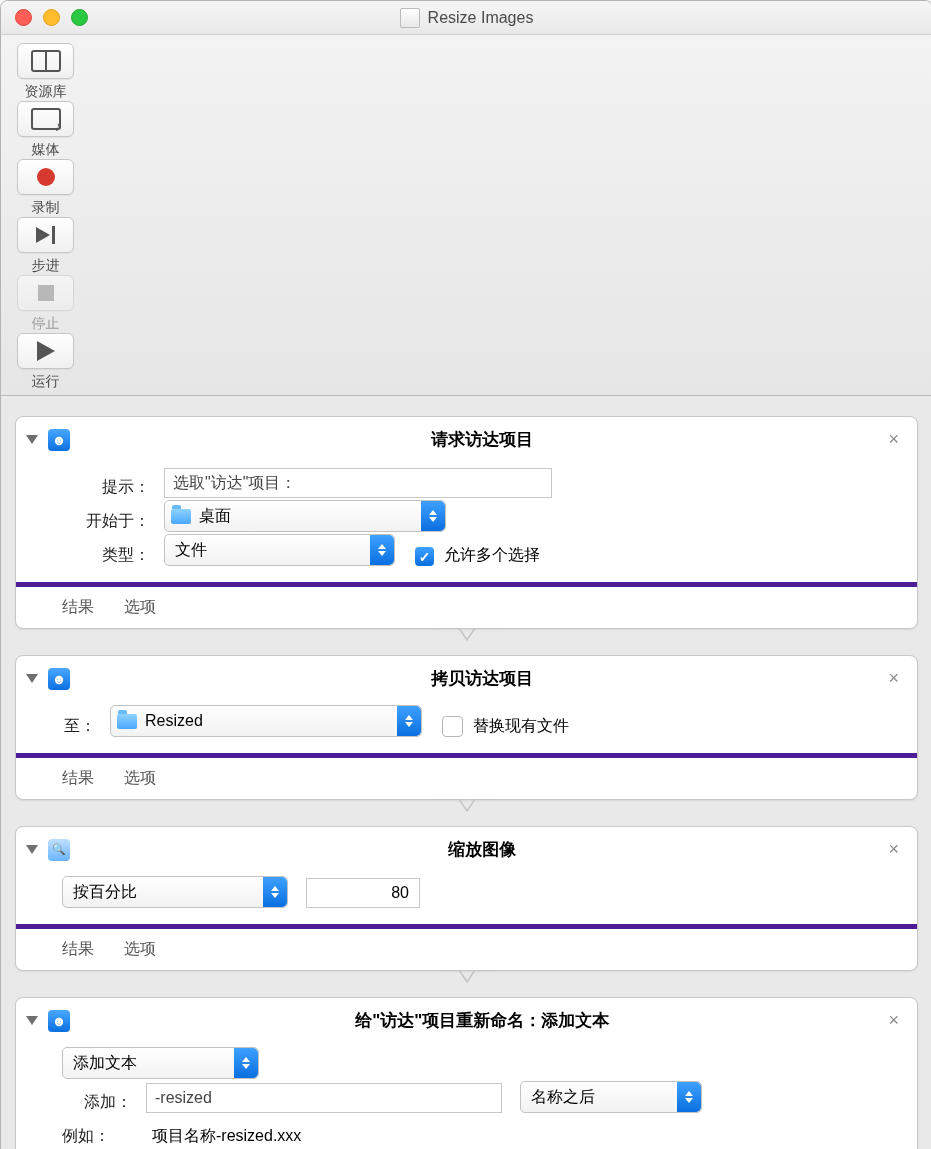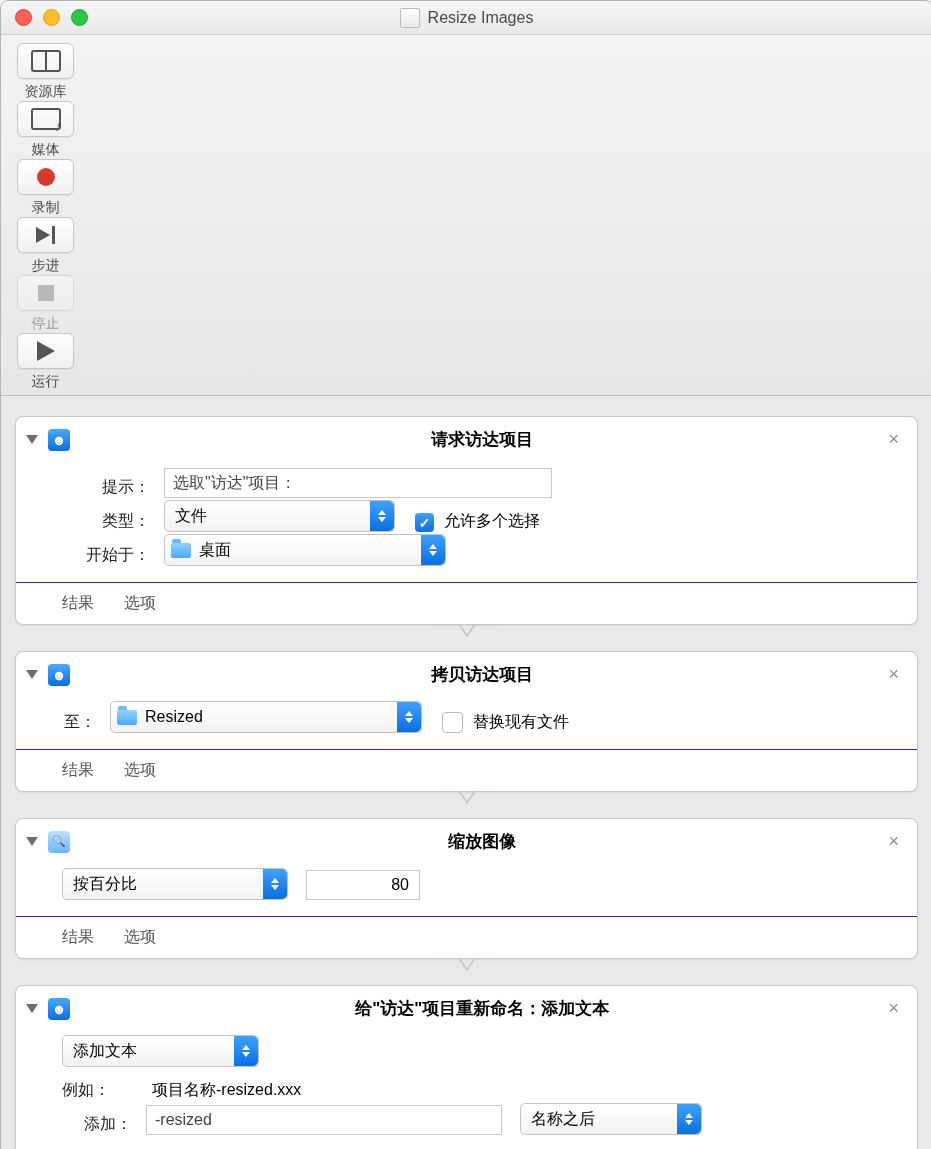--- a/index.html
+++ b/index.html
@@ -59,21 +59,21 @@
   .popup.w-type{width:189px;}
   .popup.w-folder2{width:274px;}
   .popup.w-scale{width:184px;}
   .popup.w-addtext{width:155px;font-family:Liberation Mono, monospace;}
   .popup.w-pos{width:140px;margin-left:18px;}
   .checkbox{width:19px;height:19px;border-radius:4px;display:inline-flex;align-items:center;justify-content:center;margin-right:10px;margin-left:20px;}
   .checkbox.on{background:linear-gradient(#3ea1ff,#0a6fe0);}
   .checkbox.on::after{content:"✓";color:#fff;font-size:14px;font-weight:bold;}
   .checkbox.off{border:1px solid #b8b8b8;background:#fff;}
   .checklabel{font-size:16px;}
-  .afooter{border-top:1px solid #4c1d95;padding:10px 24px 10px 46px;display:flex;gap:30px;font-size:16px;color:#555;}
+  .afooter{border-top:5px solid #4c1d95;padding:10px 24px 10px 46px;display:flex;gap:30px;font-size:16px;color:#555;}
   .connector{position:absolute;left:50%;bottom:-28px;transform:translateX(-50%);width:64px;height:28px;pointer-events:none;}
   .connector svg{width:64px;height:28px;}
   .example-text{font-size:16px;}
   
   .statusbar{height:32px;background:linear-gradient(#f4f4f4,#e5e5e5);border-top:1px solid #c8c8c8;display:flex;align-items:center;padding:0 16px;gap:22px;}
   .sb-icon{width:18px;height:13px;border:1.5px solid #6a6a6a;border-radius:2px;}
   .sb-icon.list::before{content:"";display:block;border-top:1.5px solid #6a6a6a;margin-top:3px;}
   .sb-icon.list::after{content:"";display:block;border-top:1.5px solid #6a6a6a;margin-top:2.5px;}
   .sb-icon.flow{border:none;position:relative;width:20px;height:14px;}
   .sb-icon.flow::before,.sb-icon.flow::after{content:"";position:absolute;left:0;width:18px;height:5px;border:1.5px solid #6a6a6a;border-radius:3px;}
@@ -147,36 +147,36 @@
         <span class="appicon finder">☻</span>
         <span class="atitle">请求访达项目</span>
         <span class="closex">×</span>
       </div>
       <div class="abody">
         <div class="row">
           <span class="lbl">提示：</span>
           <input class="textinput w1" value="选取&quot;访达&quot;项目：" style="">
         </div>
         <div class="row">
-          <span class="lbl">类型：</span>
-          <div class="popup w-type">
-            <span>文件</span>
-            <span class="cap"></span>
-          </div>
-          <span class="checkbox on"></span>
-          <span class="checklabel">允许多个选择</span>
-        </div>
-        <div class="row">
           <span class="lbl">开始于：</span>
           <div class="popup folder w-desktop">
             <span class="folder-icon"></span>
             <span>桌面</span>
             <span class="cap"></span>
           </div>
         </div>
+        <div class="row">
+          <span class="lbl">类型：</span>
+          <div class="popup w-type">
+            <span>文件</span>
+            <span class="cap"></span>
+          </div>
+          <span class="checkbox on"></span>
+          <span class="checklabel">允许多个选择</span>
+        </div>
       </div>
       <div class="afooter">
         <span>结果</span>
         <span>选项</span>
       </div>
       <div class="connector">
         <svg viewBox="0 0 64 28">
             <path d="M0 0 L24 0 L32 12 L40 0 L64 0" fill="none" stroke="#c4c4c4" stroke-width="1.5"></path>
           </svg>
       </div>
@@ -247,31 +247,31 @@
         <span class="closex">×</span>
       </div>
       <div class="abody" style="padding-left:46px">
         <div class="row">
           <div class="popup w-addtext">
             <span>添加文本</span>
             <span class="cap"></span>
           </div>
         </div>
         <div class="row">
-          <span class="lbl example">例如：</span>
-          <span class="example-text">项目名称-resized.xxx</span>
-        </div>
-        <div class="row">
           <span class="lbl" style="width:70px">添加：</span>
           <input class="textinput w2" value="-resized" style="">
           <div class="popup w-pos">
             <span>名称之后</span>
             <span class="cap"></span>
           </div>
         </div>
+        <div class="row">
+          <span class="lbl example">例如：</span>
+          <span class="example-text">项目名称-resized.xxx</span>
+        </div>
       </div>
       <div class="afooter">
         <span>结果</span>
         <span>选项</span>
       </div>
     </div>
 
   </div>
 
   <div class="statusbar">

